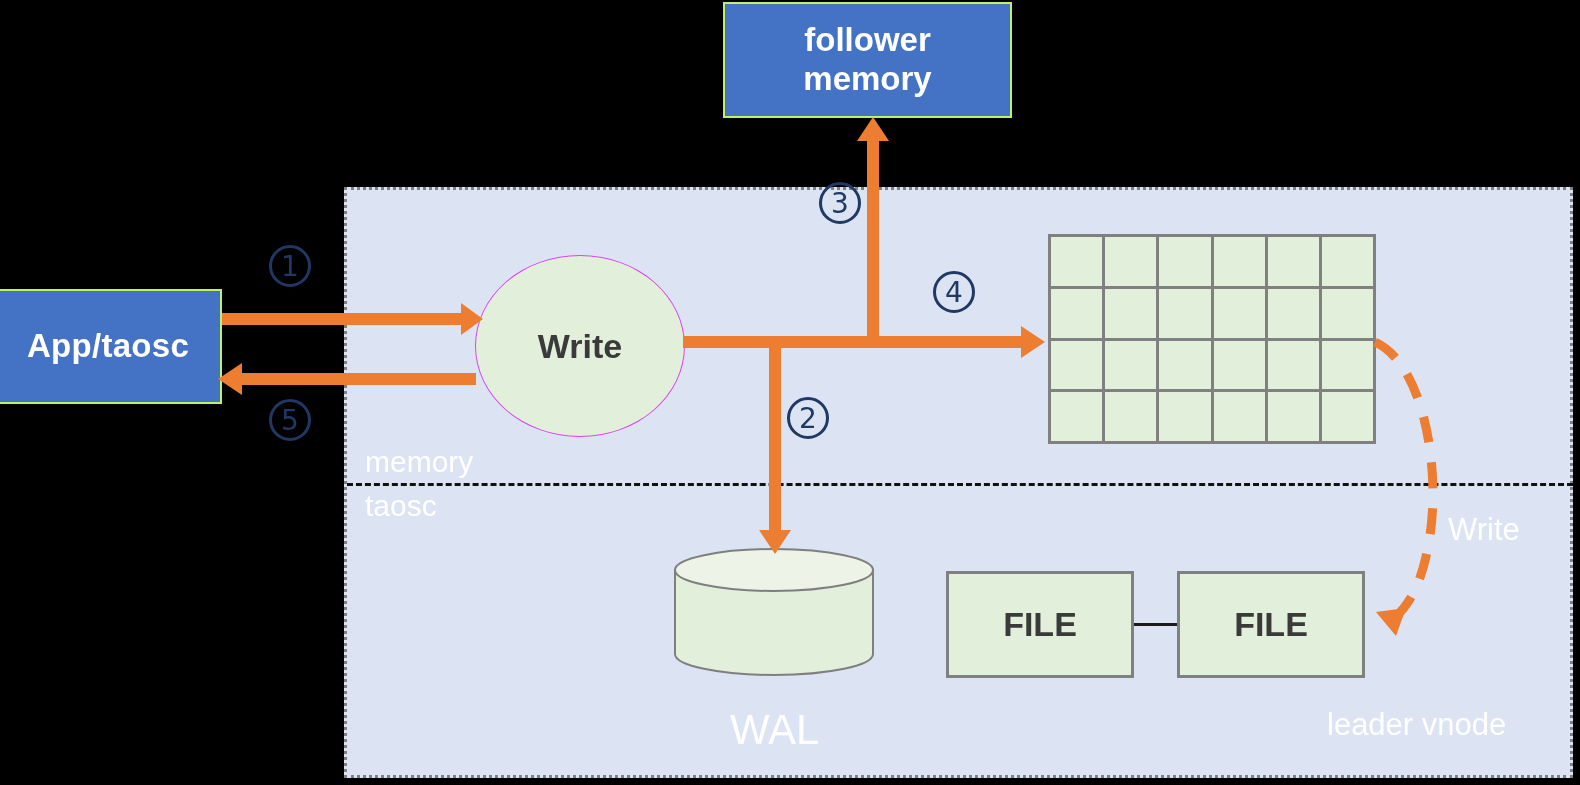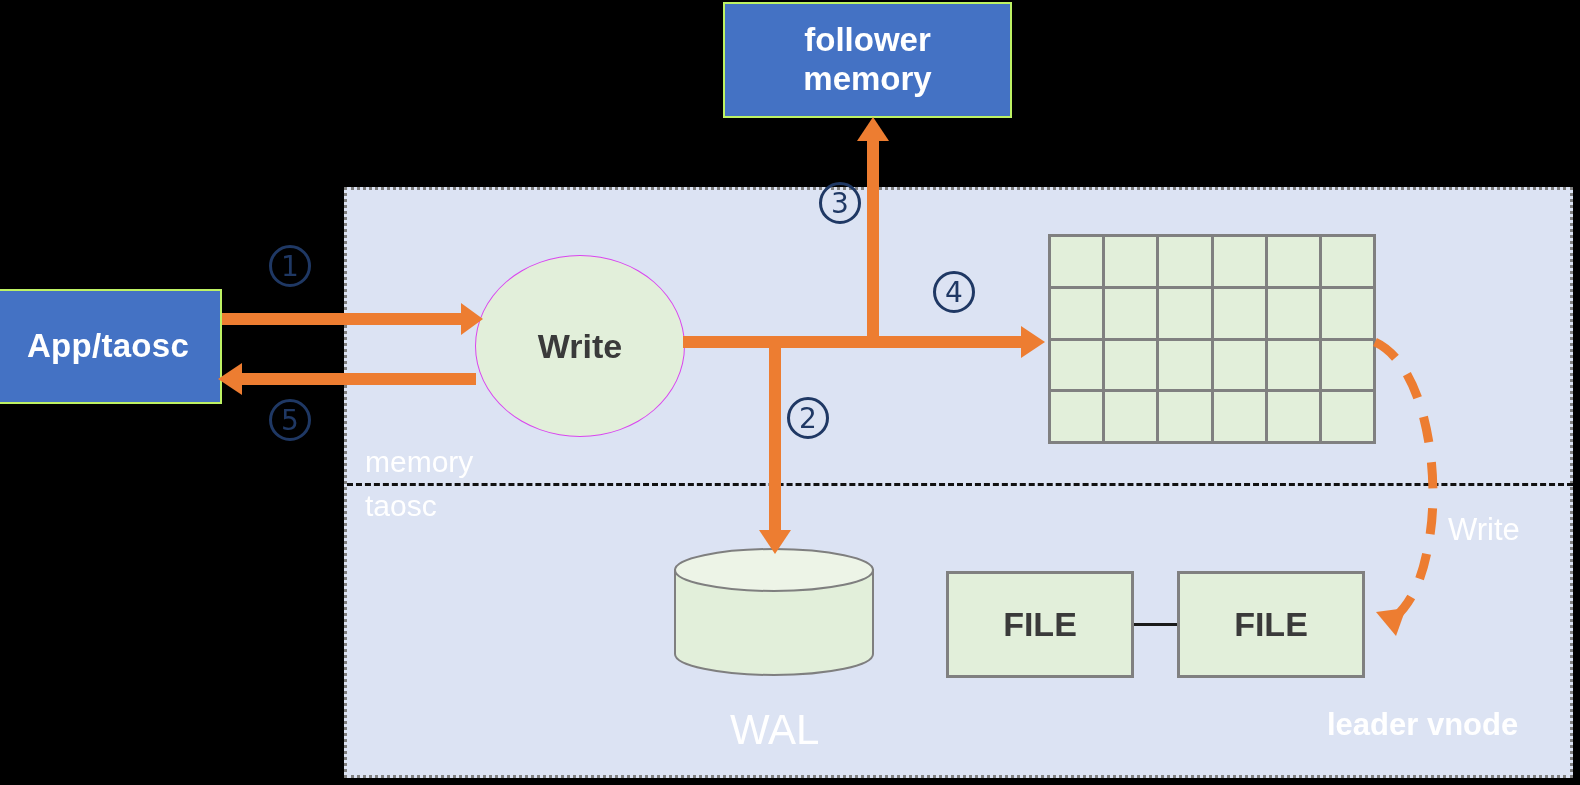--- a/index.html
+++ b/index.html
@@ -40,21 +40,21 @@
 
   .panel-label {
     position: absolute;
     color: #ffffff;
     font-size: 30px;
     white-space: nowrap;
   }
   #memory-label { left: 365px; top: 445px; }
   #disk-label   { left: 365px; top: 489px; }
   #wal-label    { left: 730px; top: 706px; font-size: 42px; }
-  #leader-label { left: 1327px; top: 707px; font-size: 31px; font-weight: bold; }
+  #leader-label { left: 1327px; top: 707px; font-size: 31px; }
   #flush-label  { left: 1448px; top: 512px; font-size: 31px; }
 
   
   .blue-box {
     position: absolute;
     background: #4472C4;
     border: 2px solid #bef264;
     box-sizing: border-box;
     color: #FFFFFF;
     font-size: 33px;

